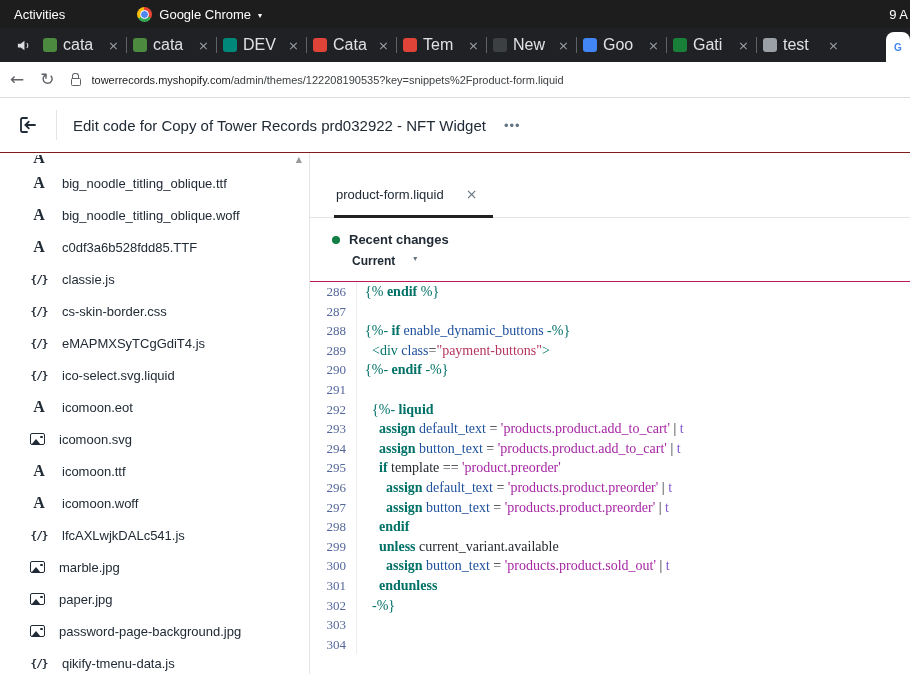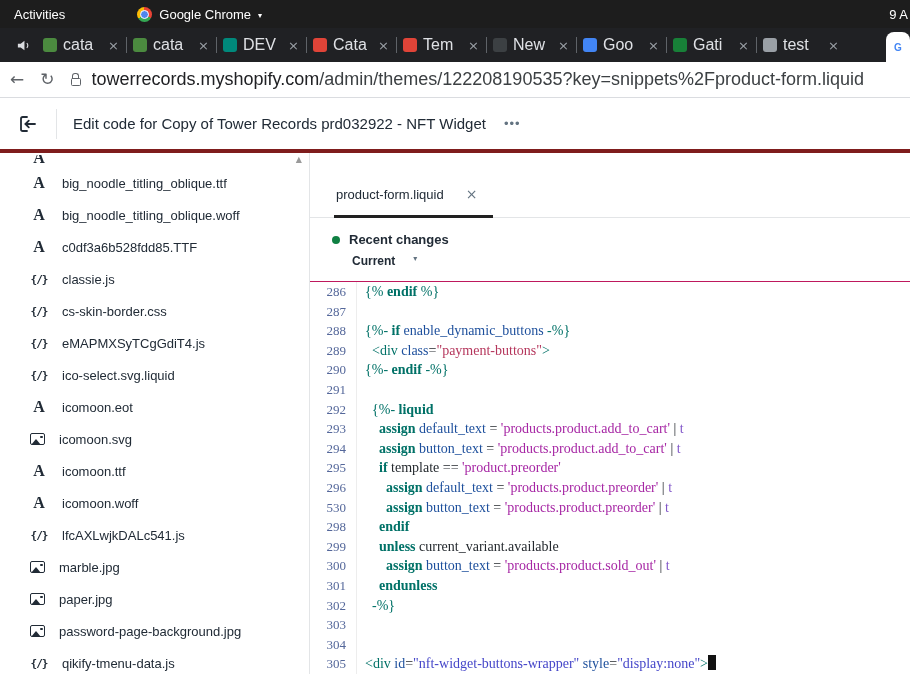--- a/index.html
+++ b/index.html
@@ -33,26 +33,26 @@
   .tab.partial { margin-left:auto; width:24px; padding:0 5px; background:#fff; border-radius:8px 8px 0 0; height:30px; align-self:flex-end; }
   .tab.partial::before { display:none; }
 
   
   .toolbar { height:36px; background:#fff; border-bottom:1px solid #dadce0; display:flex; align-items:center; padding:0 10px; gap:16px; }
   .nav-btn { color:#5f6368; font-size:17px; line-height:1; }
   .omnibox { display:flex; align-items:center; gap:11px; flex:1; }
   .lock { width:10px; height:8px; border:1.6px solid #5f6368; border-radius:1.5px; position:relative; margin-top:5px; flex:none; }
   .lock::before { content:""; position:absolute; width:5px; height:5px; border:1.6px solid #5f6368; border-bottom:none;
     border-radius:3px 3px 0 0; top:-6px; left:0.6px; }
-  .url { font-size:18px; white-space:nowrap; overflow:hidden; }
+  .url { font-size:11px; white-space:nowrap; overflow:hidden; }
   .url-domain { color:#202124; }
   .url-path { color:#3c4043; }
 
   
-  .page-header { height:55px; display:flex; align-items:center; border-bottom:4px solid #7f1d1d; background:#fff; }
+  .page-header { height:55px; display:flex; align-items:center; border-bottom:1px solid #7f1d1d; background:#fff; }
   .exit-btn { width:56px; height:100%; display:flex; align-items:center; justify-content:center; }
   .hdr-div { width:1px; height:30px; background:#e3e5e7; }
   .header-title { font-size:15px; color:#212b36; margin-left:16px; white-space:nowrap; }
   .header-menu { margin-left:18px; color:#637381; font-size:13px; letter-spacing:1px; }
 
   
   .page-body { display:flex; height:521px; }
 
   
   .sidebar { width:310px; border-right:1px solid #e3e5e7; position:relative; overflow:hidden; padding-top:2px; }
@@ -320,21 +320,21 @@
           </div>
           <div class="cl">
             <span class="ln">295</span>
             <span class="lc"><span class="tk-p">    </span><span class="tk-k">if</span><span class="tk-p"> template == </span><span class="tk-s">'product.preorder'</span></span>
           </div>
           <div class="cl">
             <span class="ln">296</span>
             <span class="lc"><span class="tk-p">      </span><span class="tk-k">assign</span><span class="tk-p"> </span><span class="tk-v">default_text</span><span class="tk-p"> = </span><span class="tk-s">'products.product.preorder'</span><span class="tk-p"> | </span><span class="tk-f">t</span></span>
           </div>
           <div class="cl">
-            <span class="ln">530</span>
+            <span class="ln">297</span>
             <span class="lc"><span class="tk-p">      </span><span class="tk-k">assign</span><span class="tk-p"> </span><span class="tk-v">button_text</span><span class="tk-p"> = </span><span class="tk-s">'products.product.preorder'</span><span class="tk-p"> | </span><span class="tk-f">t</span></span>
           </div>
           <div class="cl">
             <span class="ln">298</span>
             <span class="lc"><span class="tk-p">    </span><span class="tk-k">endif</span></span>
           </div>
           <div class="cl">
             <span class="ln">299</span>
             <span class="lc"><span class="tk-p">    </span><span class="tk-k">unless</span><span class="tk-p"> current_variant.available</span></span>
           </div>
@@ -351,20 +351,16 @@
             <span class="lc"><span class="tk-p">  </span><span class="tk-t">-%}</span></span>
           </div>
           <div class="cl">
             <span class="ln">303</span>
             <span class="lc"></span>
           </div>
           <div class="cl">
             <span class="ln">304</span>
             <span class="lc"></span>
           </div>
-          <div class="cl">
-            <span class="ln">305</span>
-            <span class="lc"><span class="tk-t">&lt;div</span><span class="tk-p"> </span><span class="tk-v">id</span><span class="tk-p">=</span><span class="tk-sb">"nft-widget-buttons-wrapper"</span><span class="tk-p"> </span><span class="tk-v">style</span><span class="tk-p">=</span><span class="tk-sb">"display:none"</span><span class="tk-t">&gt;</span><span class="cur"></span></span>
-          </div>
         </div>
     </div>
   </div>
 </div>
 
 </body></html>

